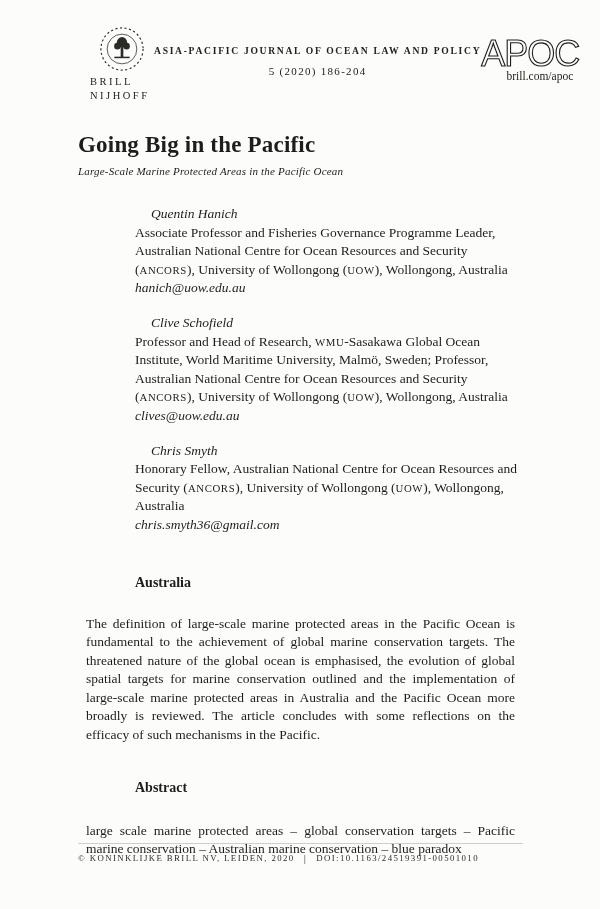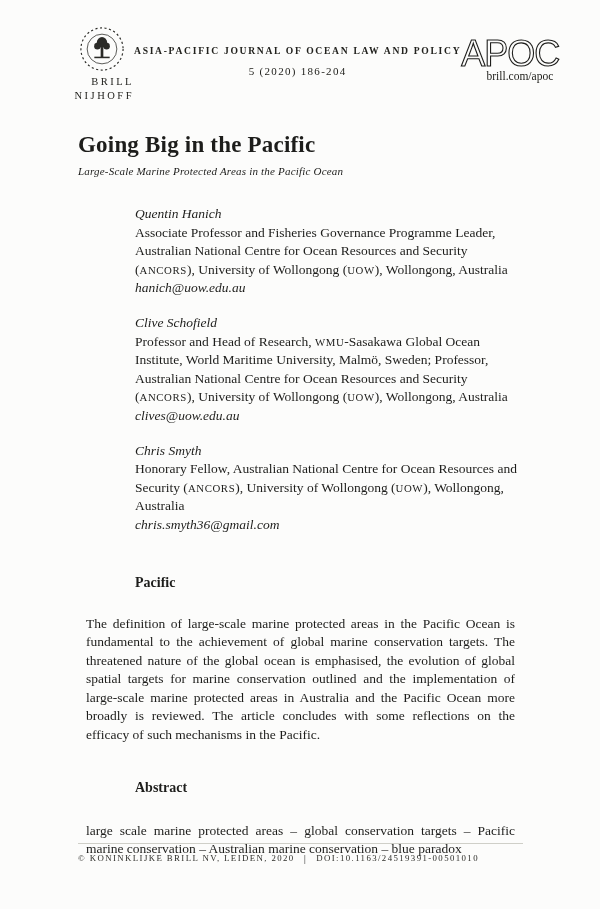--- a/index.html
+++ b/index.html
@@ -9,21 +9,21 @@
     margin:0 auto;
     background:#fcfcfb;
     color:#1d1d1b;
     font-family:"Liberation Serif","DejaVu Serif",serif;
     overflow:hidden;
     box-sizing:border-box;
   }
 
   
   .header { display:flex; justify-content:space-between; padding:26px 77px 0 70px; }
-  .pub-block { width:64px; text-align:right; flex:0 0 auto; }
+  .pub-block { width:64px; text-align:left; flex:0 0 auto;margin-left:20px; }
   .seal { display:block; margin:0 auto 3px; }
   .pub-name { font-size:10.5px; letter-spacing:2.5px; line-height:14px; color:#23231f; white-space:nowrap; }
   .journal-block { flex:1 1 auto; text-align:center; padding-top:19px; }
   .journal-name { font-size:9.6px; font-weight:bold; letter-spacing:1.7px; color:#22221e; white-space:nowrap; }
   .volume { font-size:11px; letter-spacing:1.3px; margin-top:9px; color:#22221e; }
   .apoc-block { width:92px; flex:0 0 auto; text-align:right; padding-top:15px; }
   .apoc-logo {
     font-family:"Liberation Sans","DejaVu Sans",sans-serif;
     font-size:36px; line-height:26px; letter-spacing:-1px;
     color:#1b1b19; font-weight:normal;
@@ -33,21 +33,21 @@
   }
   .apoc-url { font-size:11.5px; margin-top:3px; color:#22221e; }
 
   
   .main { padding:0 77px 0 78px; }
   .title { font-size:23px; font-weight:bold; margin:29px 0 0; letter-spacing:0.2px; }
   .subtitle { font-size:11px; font-weight:normal; font-style:italic; margin:7px 0 0; letter-spacing:0.2px; }
 
   .authors { margin:28px 0 0 57px; }
   .author { font-size:13.5px; line-height:18.6px; margin:0 0 16px; max-width:392px; }
-  .author-name { font-style:italic; }
+  .author-name { font-style:italic;margin-left:16px; }
   .author-aff { }
   .author-email { font-style:italic;font-family:Liberation Serif, serif; }
   .sc { font-size:0.8em; letter-spacing:0.6px; }
 
   .section-heading { font-size:14px; font-weight:bold; margin:40px 0 24px 57px; }
   .section-heading.kw { margin-top:35px; margin-bottom:26px; }
   .body-par { font-size:13.5px; line-height:18.6px; text-align:justify; margin:8px; color:#1d1d1b; }
 
   
   .footer { position:absolute; left:78px; right:77px; bottom:45px; }
@@ -103,21 +103,21 @@
         <div class="author-aff">Professor and Head of Research, <span class="sc">WMU</span>-Sasakawa Global Ocean Institute, World Maritime University, Malmö, Sweden; Professor, Australian National Centre for Ocean Resources and Security (<span class="sc">ANCORS</span>), University of Wollongong (<span class="sc">UOW</span>), Wollongong, Australia</div>
         <div class="author-email">clives@uow.edu.au</div>
       </div>
       <div class="author">
         <div class="author-name">Chris Smyth</div>
         <div class="author-aff">Honorary Fellow, Australian National Centre for Ocean Resources and Security (<span class="sc">ANCORS</span>), University of Wollongong (<span class="sc">UOW</span>), Wollongong, Australia</div>
         <div class="author-email">chris.smyth36@gmail.com</div>
       </div>
     </div>
 
-    <div class="section-heading">Pacific</div>
+    <div class="section-heading">Australia</div>
     <p class="body-par">The definition of large-scale marine protected areas in the Pacific Ocean is fundamental to the achievement of global marine conservation targets. The threatened nature of the global ocean is emphasised, the evolution of global spatial targets for marine conservation outlined and the implementation of large-scale marine protected areas in Australia and the Pacific Ocean more broadly is reviewed. The article concludes with some reflections on the efficacy of such mechanisms in the Pacific.</p>
 
     <div class="section-heading kw">Abstract</div>
     <p class="body-par">large scale marine protected areas – global conservation targets – Pacific marine conservation – Australian marine conservation – blue paradox</p>
   </div>
 
   <div class="footer">
     <hr class="footer-rule">
     <div class="footer-line">
       <span>©  KONINKLIJKE BRILL NV, LEIDEN, 2020</span>

